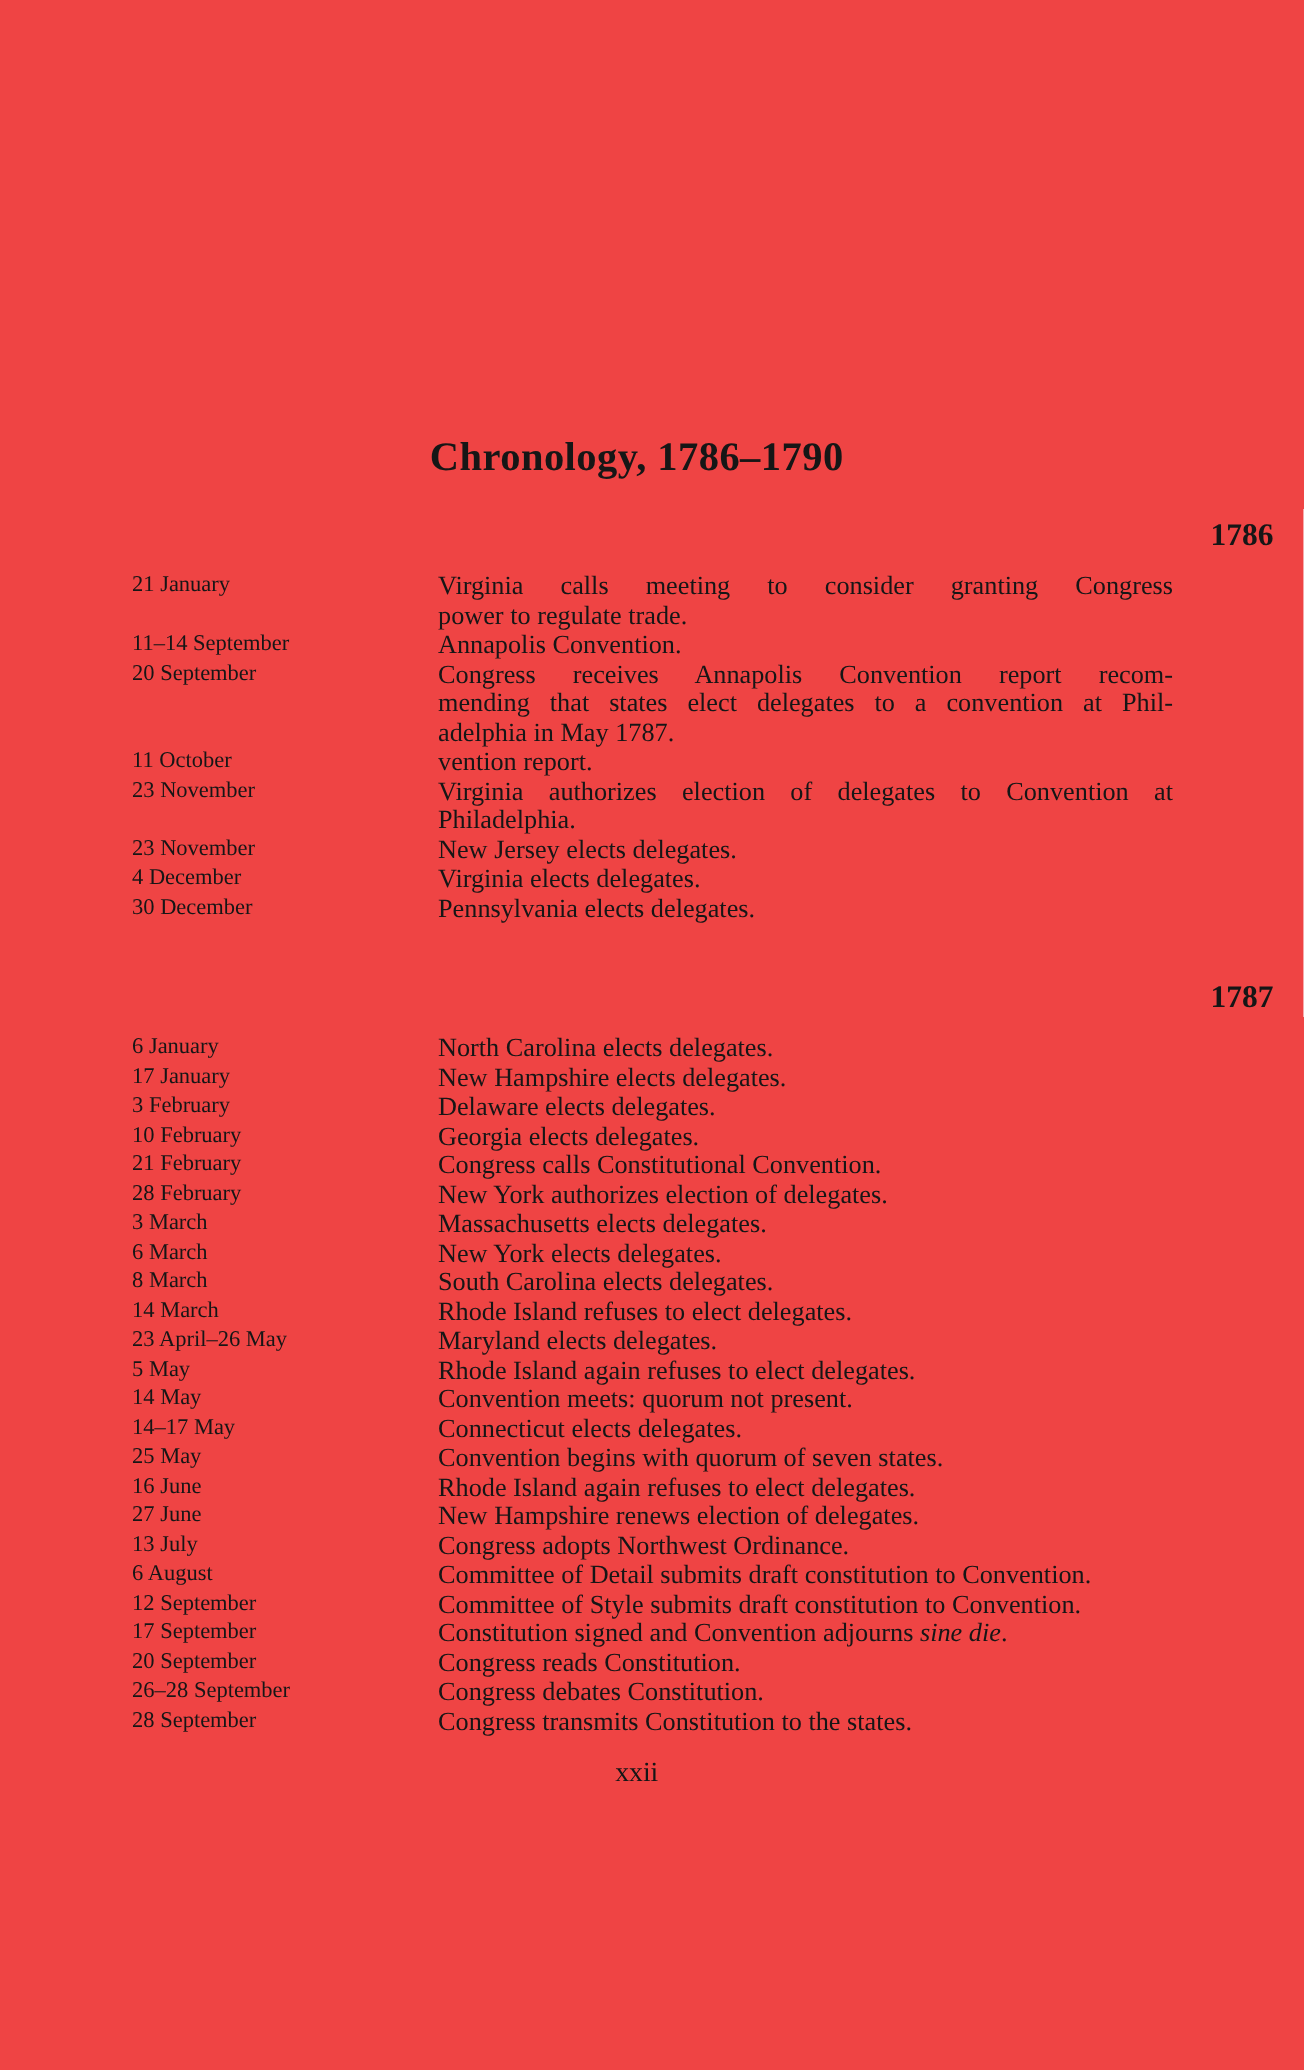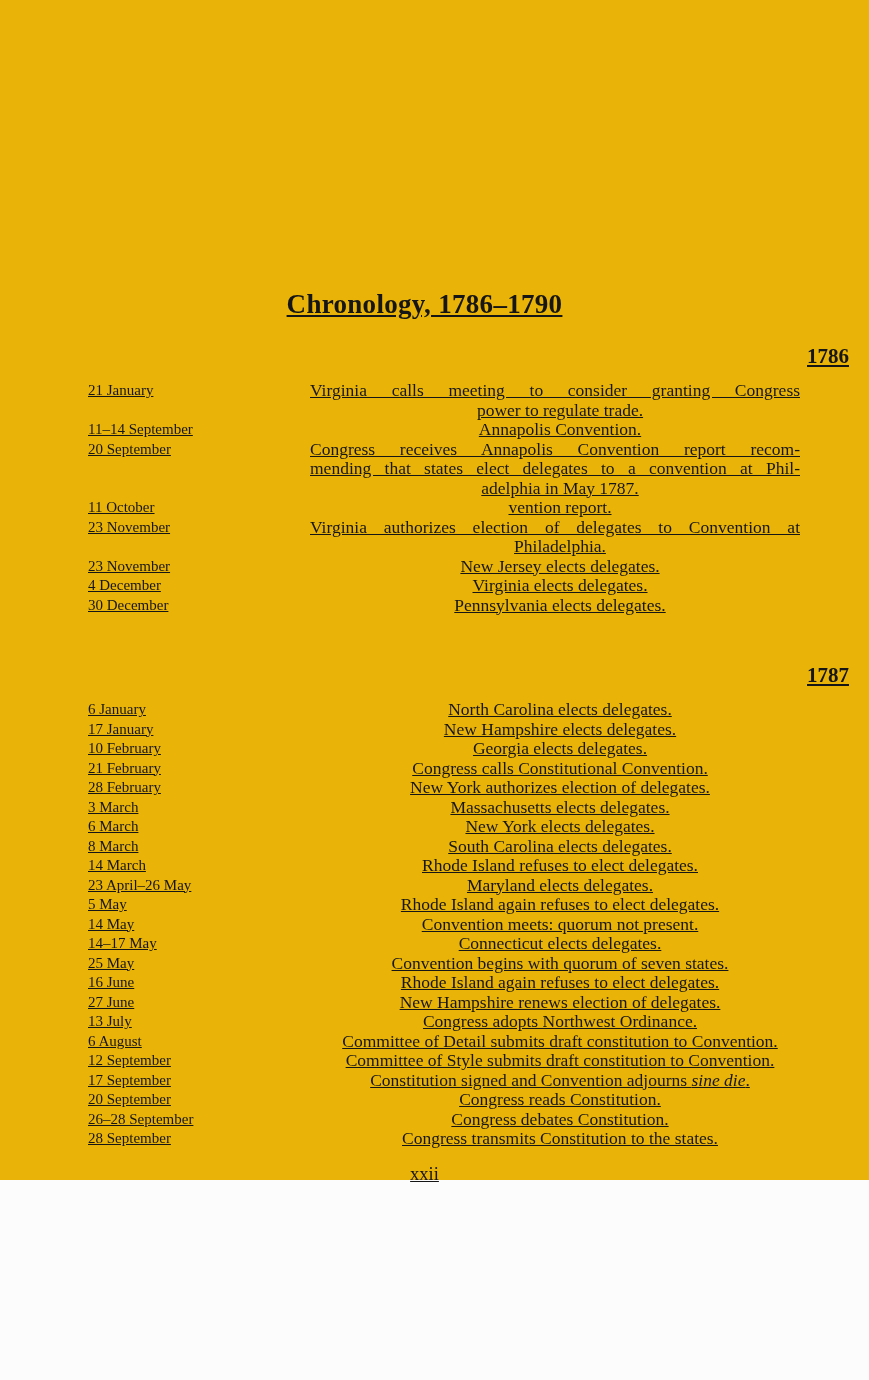--- a/index.html
+++ b/index.html
@@ -10,23 +10,22 @@
   body {
     width: 869px;
     height: 1380px;
     font-family: "Liberation Serif", serif;
     color: #161616;
     overflow: hidden;
   }
   .page {
     position: relative;
     width: 869px;
-    height: 1180px;
-    background: #eab308;
-    text-decoration: underline;
+    height: 1380px;
+    background: #ef4444;
   }
   
   .center-band {
     width: 849px;
   }
   .page-title {
     margin: 0;
     padding-top: 290px;
     font-size: 27px;
     line-height: 28px;
@@ -35,45 +34,43 @@
     letter-spacing: 0.3px;
   }
   .year-heading {
     font-size: 21px;
     line-height: 22px;
     font-weight: bold;
     text-align: right;
     margin: 27px 0 14px 0;
   }
   .section + .section .year-heading {
-    margin-top: 49px;
+    margin-top: 38px;
   }
   .entries {
     margin-left: 88px;
   }
   .entry-row {
     display: flex;
     align-items: flex-start;
   }
   .entry-date {
     flex: none;
     width: 204px;
     font-size: 15px;
     line-height: 19.5px;
   }
   .entry-desc {
     flex: none;
     width: 500px;
     font-size: 17.5px;
     line-height: 19.5px;
-    margin-left: 18px;
   }
   .entry-desc .line {
     white-space: nowrap;
-    text-align: center;
   }
   .entry-desc .line.just {
     white-space: normal;
     width: 490px;
     text-align: justify;
     text-align-last: justify;
   }
   .entry-desc .line i {
     font-style: italic;
   }
@@ -158,20 +155,26 @@
                 <div class="line">North Carolina elects delegates.</div>
               </div>
             </div>
             <div class="entry-row">
               <div class="entry-date">17 January</div>
               <div class="entry-desc">
                 <div class="line">New Hampshire elects delegates.</div>
               </div>
             </div>
             <div class="entry-row">
+              <div class="entry-date">3 February</div>
+              <div class="entry-desc">
+                <div class="line">Delaware elects delegates.</div>
+              </div>
+            </div>
+            <div class="entry-row">
               <div class="entry-date">10 February</div>
               <div class="entry-desc">
                 <div class="line">Georgia elects delegates.</div>
               </div>
             </div>
             <div class="entry-row">
               <div class="entry-date">21 February</div>
               <div class="entry-desc">
                 <div class="line">Congress calls Constitutional Convention.</div>
               </div>

